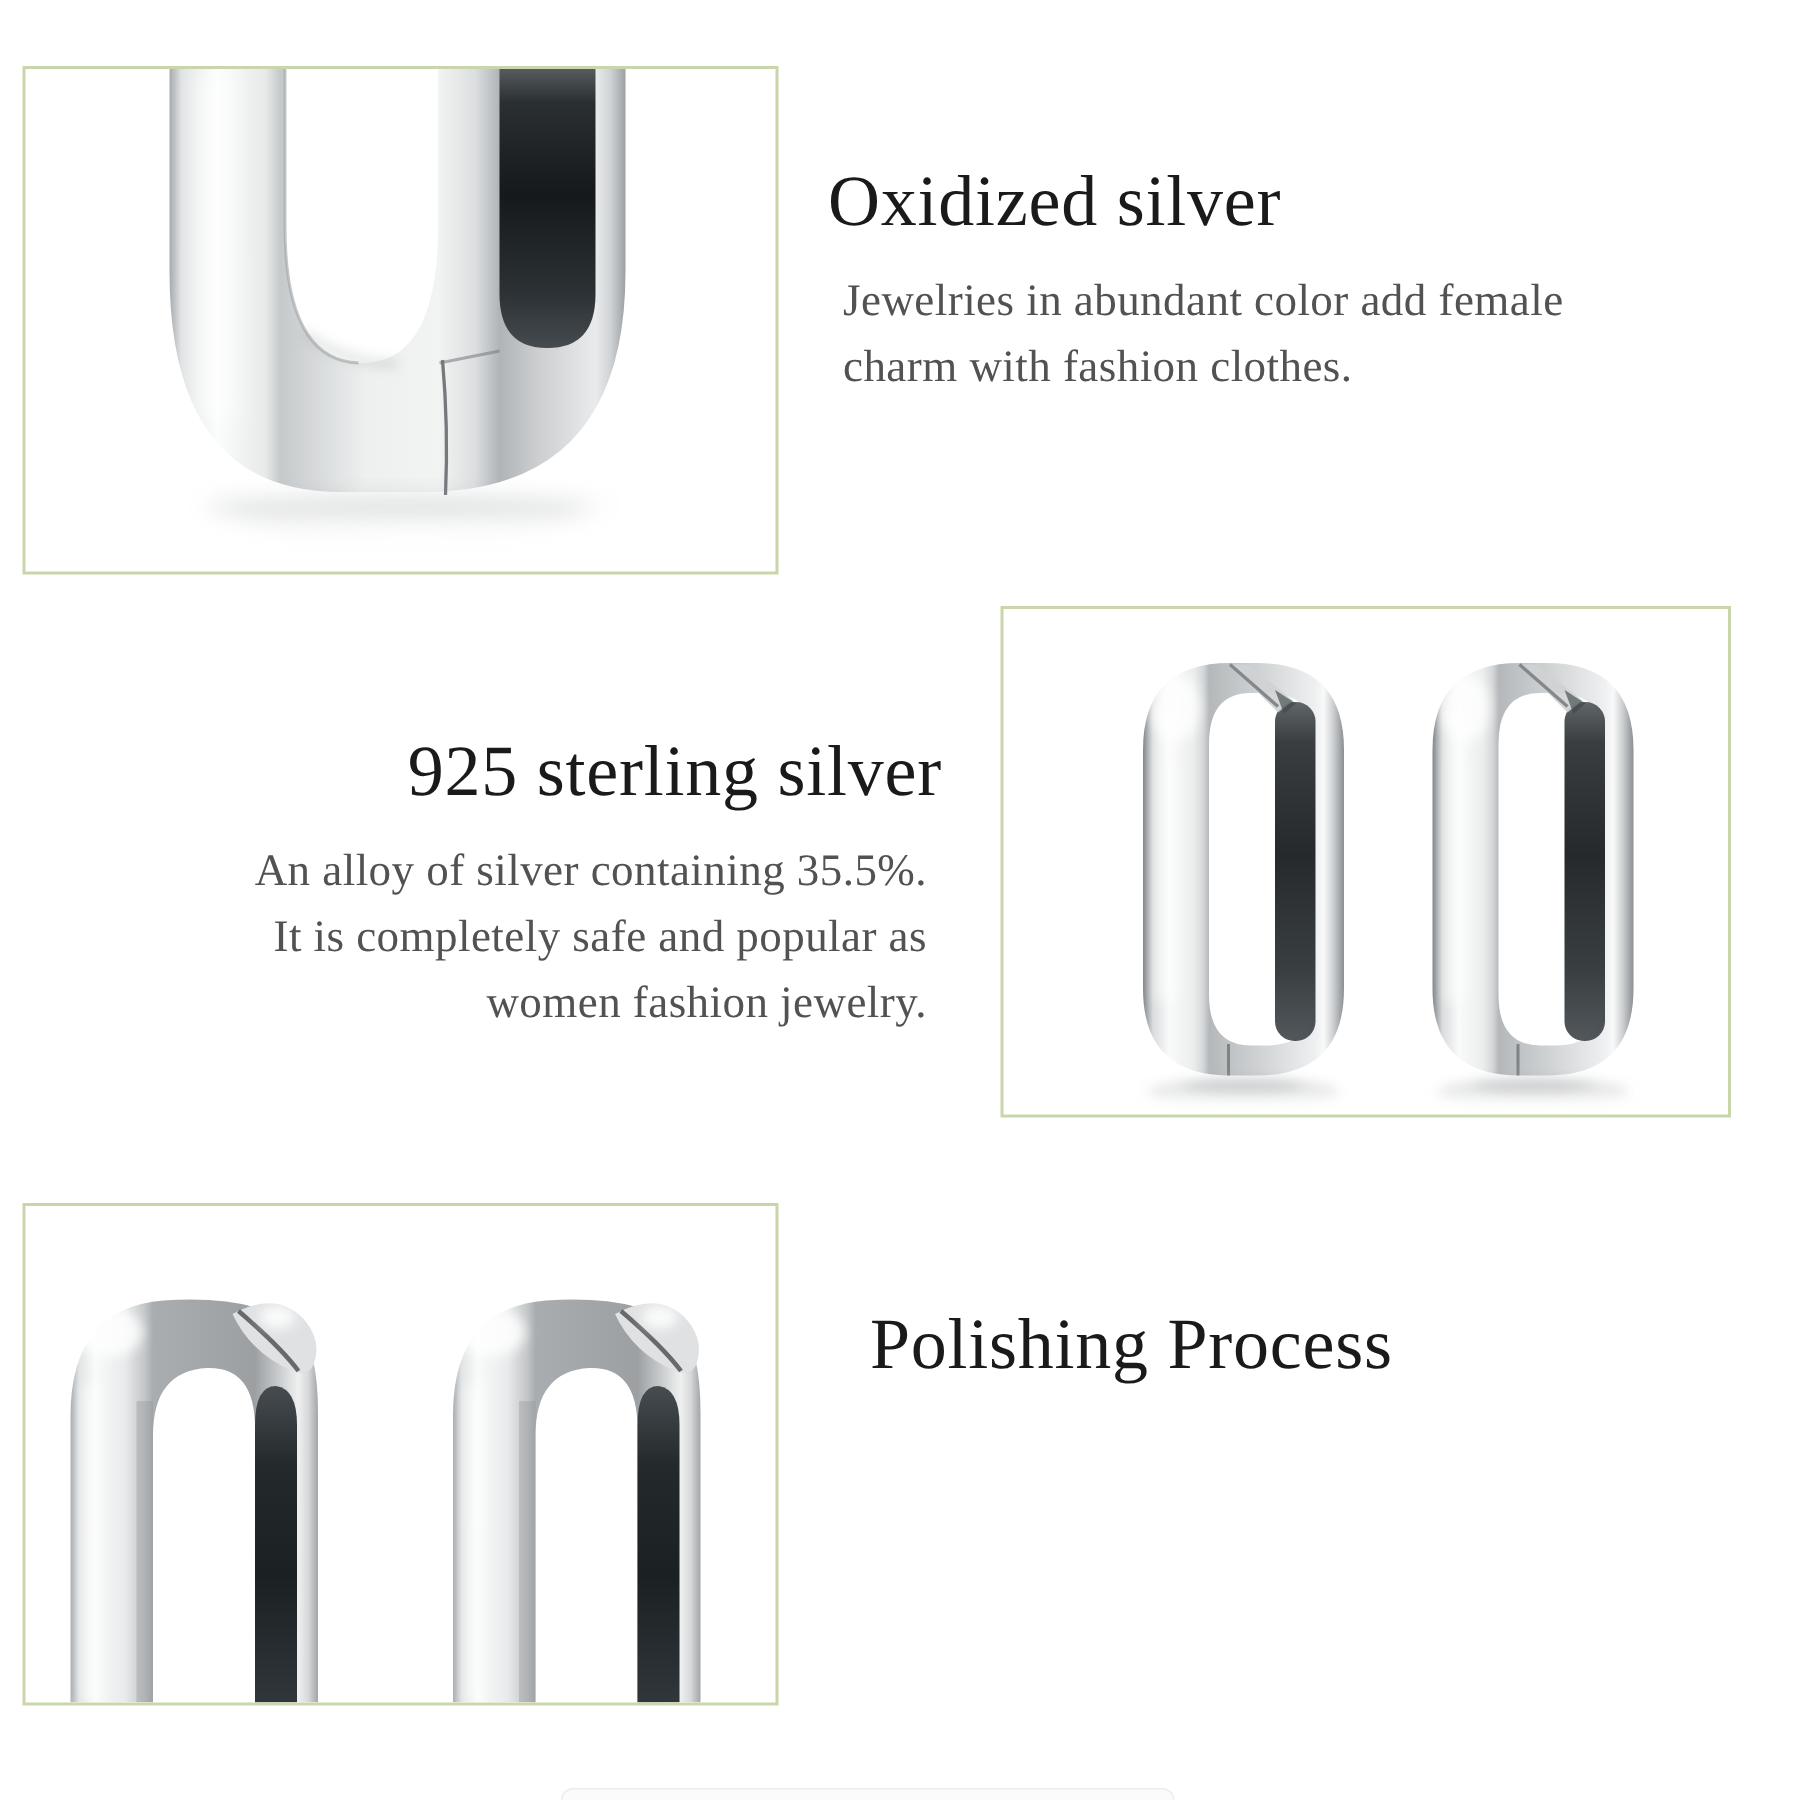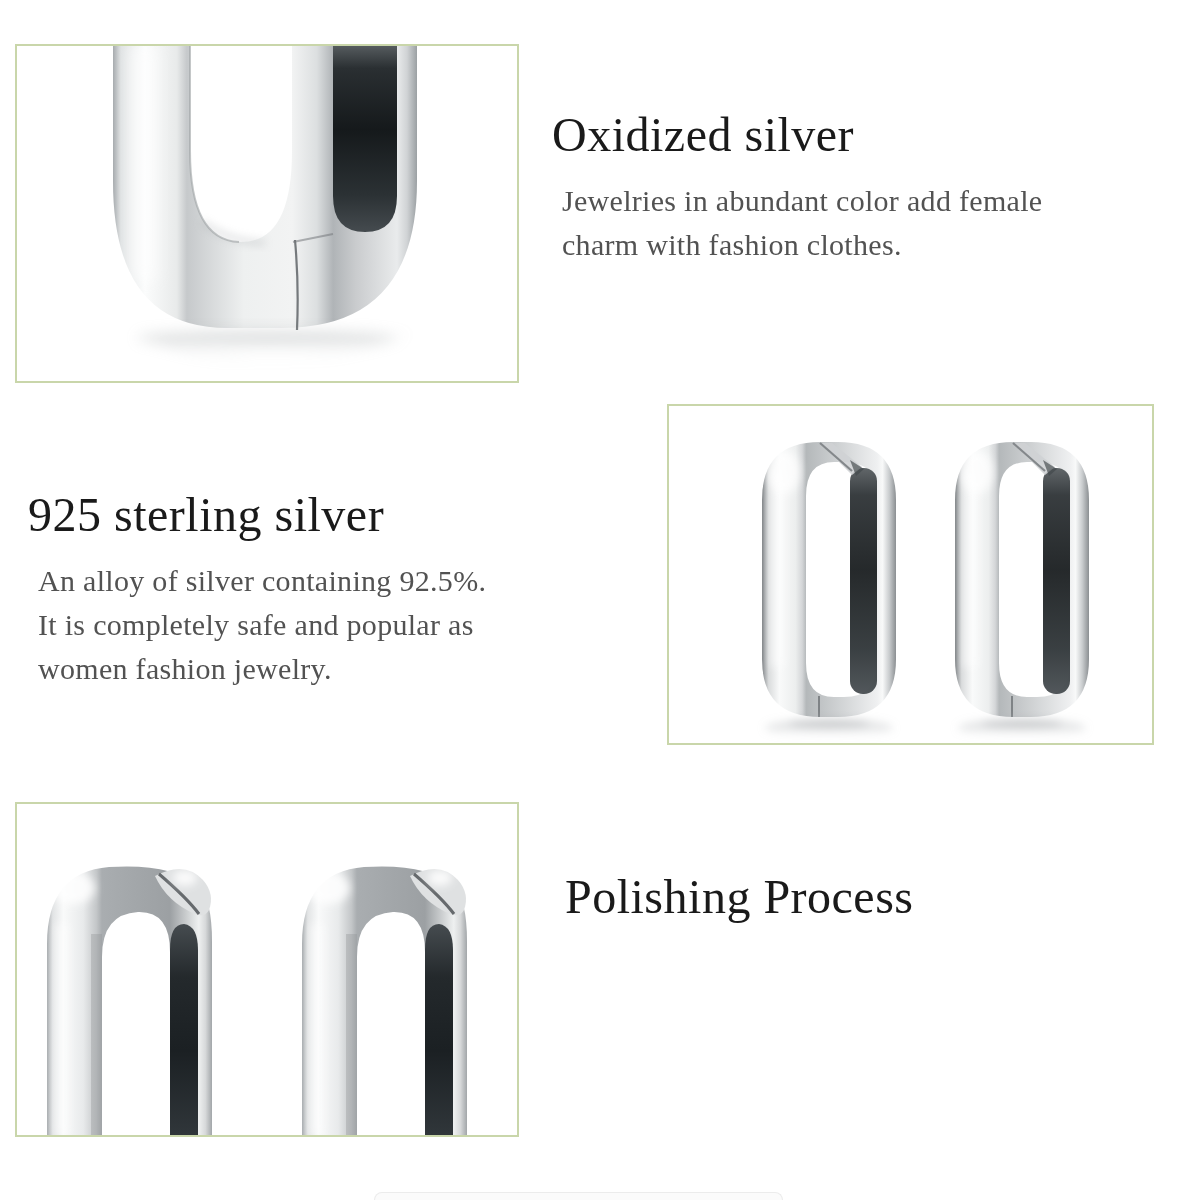--- a/index.html
+++ b/index.html
@@ -6,22 +6,22 @@
   .page{position:relative;width:1200px;height:1200px;background:var(--page-bg,#fff);
         font-family:"Liberation Serif", serif;overflow:hidden;}
   .photo{position:absolute;margin:0;background:#fff;border:2px solid var(--photo-border,#c9d6aa);
          overflow:hidden;}
   .photo svg{display:block;}
   .photo-1{left:15px;top:44px;width:500px;height:335px;}
   .photo-2{left:667px;top:404px;width:483px;height:337px;}
   .photo-3{left:15px;top:802px;width:500px;height:331px;}
   .sec{position:absolute;width:580px;}
   .sec-1{left:552px;top:107px;}
-  .sec-2{left:28px;top:487px;}
-  .sec-3{left:565px;top:869px;}
+  .sec-2{left:48px;top:487px;text-align:right;}
+  .sec-3{left:580px;top:869px;}
   .sec h2{margin:0 0 17px 0;font-size:48px;line-height:1.15;font-weight:400;
           color:var(--heading-color,#1a1a1a);letter-spacing:0.5px;}
   .sec p{margin:10px;font-size:30px;line-height:44px;font-weight:400;
          color:var(--body-color,#525252);white-space:pre-line;letter-spacing:0.3px;}
   .next-image-edge{position:absolute;left:374px;top:1192px;width:407px;height:8px;
          background:#fbfbfb;border:1px solid #ececec;border-bottom:none;
          border-radius:8px 8px 0 0;}
 </style>
 </head>
 <body>
@@ -113,21 +113,21 @@
   </figure>
 
   <section class="sec sec-1">
     <h2>Oxidized silver</h2>
     <p>Jewelries in abundant color add female
 charm with fashion clothes.</p>
   </section>
 
   <section class="sec sec-2">
     <h2>925 sterling silver</h2>
-    <p>An alloy of silver containing 92.5%.
+    <p>An alloy of silver containing 35.5%.
 It is completely safe and popular as
 women fashion jewelry.</p>
   </section>
 
   <figure class="photo photo-2" aria-label="Pair of 925 sterling silver squared oval huggie hoop earrings, front view">
     <svg viewBox="0 0 483 337" width="483" height="337">
       <defs>
         <g id="hoopF">
           <path fill="url(#mgF)" fill-rule="evenodd" d="M0,58 Q0,0 58,0 H76 Q134,0 134,58 V217 Q134,275 76,275 H58 Q0,275 0,217 Z
                    M44,54 Q44,20 72,20 H82 Q115,20 115,54 V221 Q115,255 82,255 H72 Q44,255 44,221 Z"></path>

